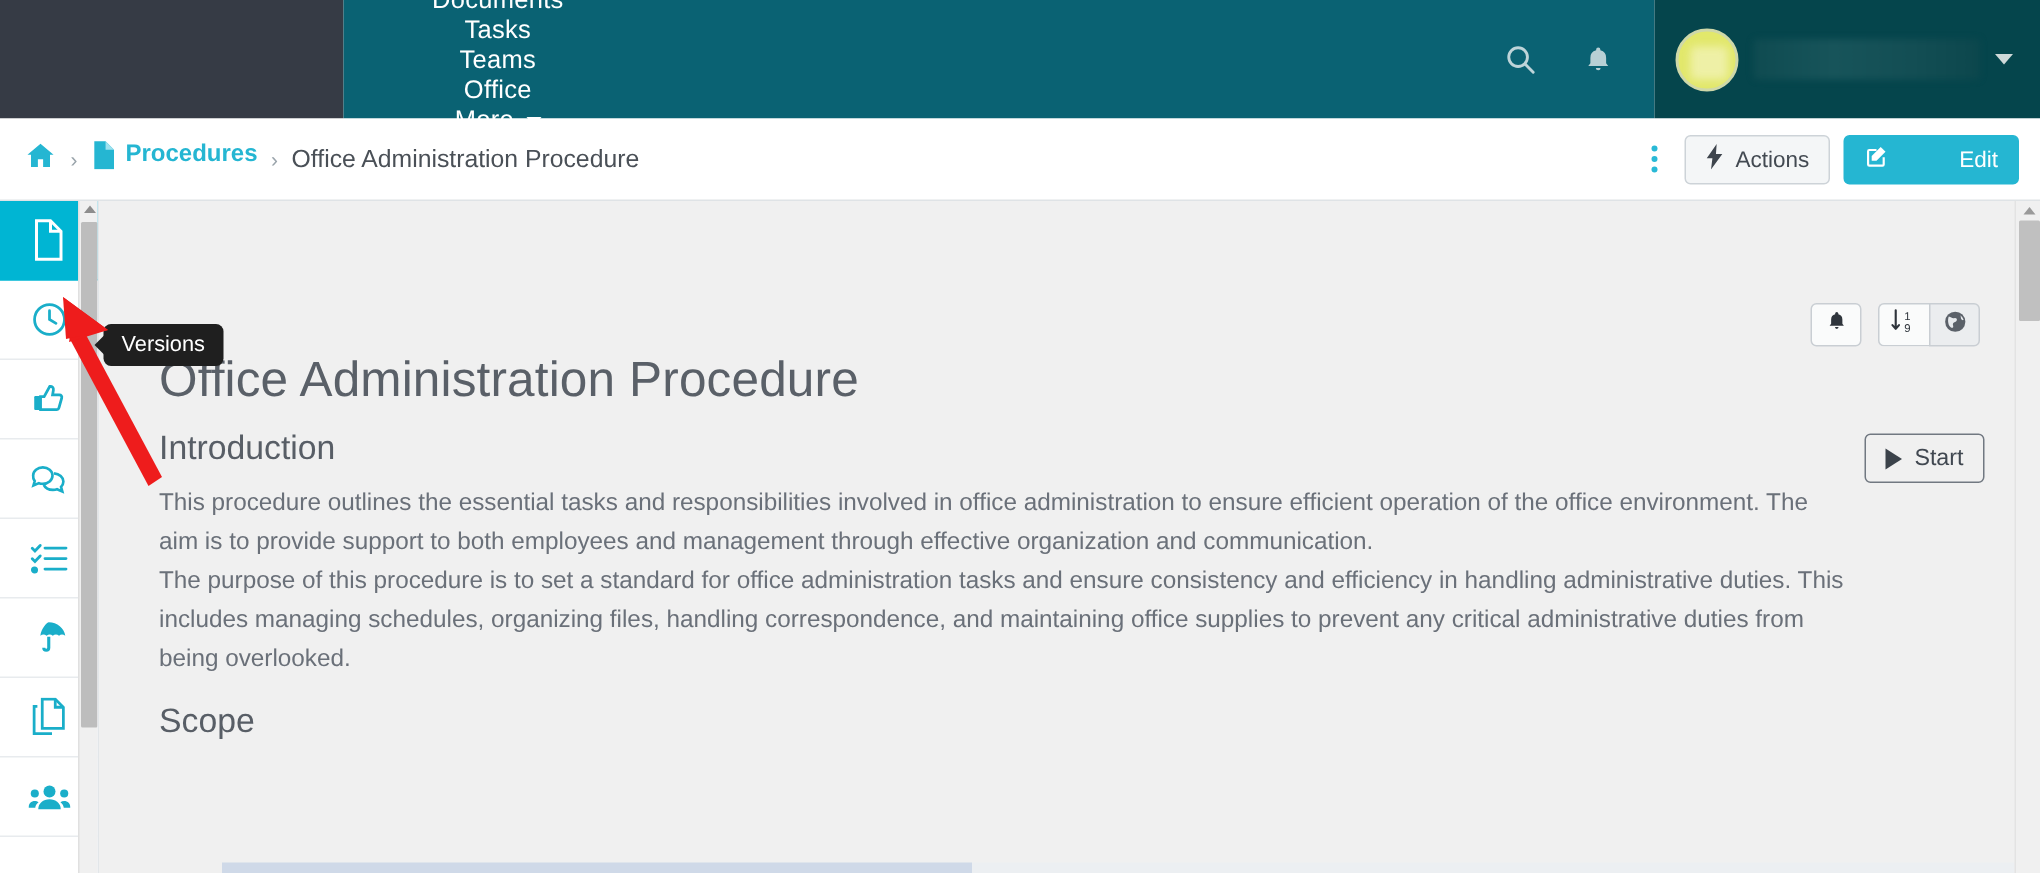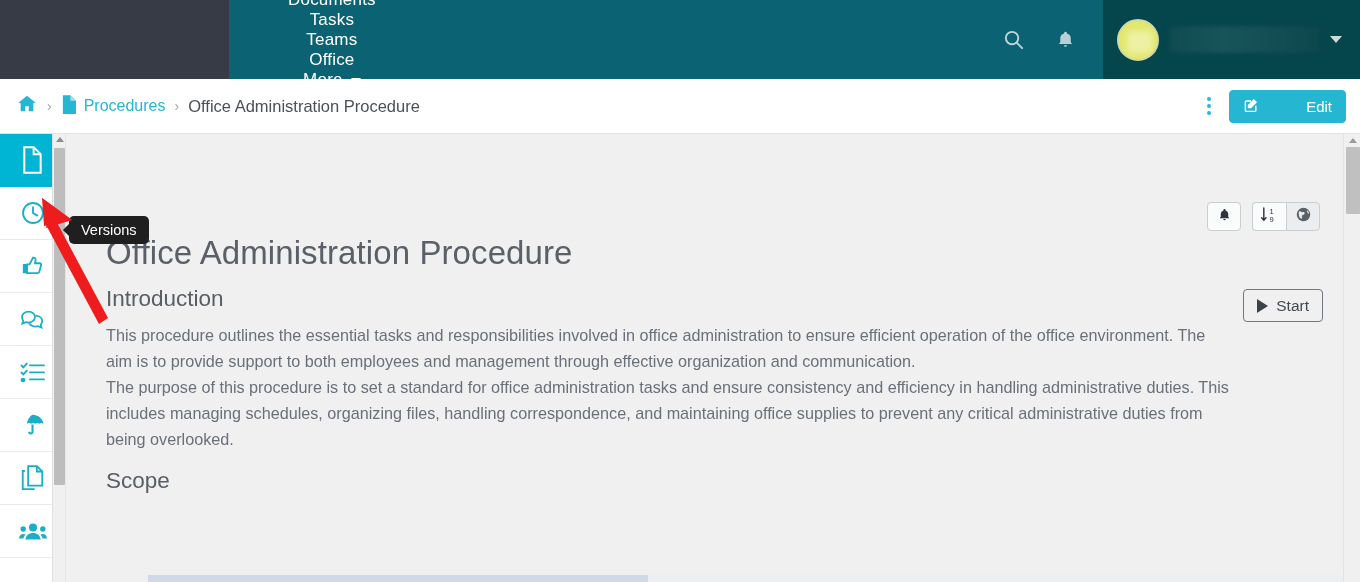--- a/index.html
+++ b/index.html
@@ -65,21 +65,21 @@
 
   
   .crumbbar {
     position: absolute; left: 0; top: 79px; width: 1360px; height: 55px;
     background: #ffffff; border-bottom: 1px solid #dfe3e6;
     display: flex; align-items: center; padding: 0 14px 0 16px;
   }
   .crumbs { display: flex; align-items: center; gap: 9px; }
   .crumb-link {
     color: #25b6d2; font-size: 16px; text-decoration: none; cursor: pointer;
-    display: flex; align-items: center; gap: 8px;
+    display: flex; gap: 8px; font-weight: bold;
   }
   .crumb-sep { color: #9aa4ab; font-size: 14px; }
   .crumb-current { color: #4a5057; font-size: 16.5px; }
   .crumb-actions { margin-left: auto; display: flex; align-items: center; gap: 9px; }
   .kebab {
     width: 22px; height: 30px; display: flex; flex-direction: column;
     align-items: center; justify-content: center; gap: 3px; cursor: pointer;
   }
   .kebab i { width: 4px; height: 4px; border-radius: 50%; background: #29b9d6; display: block; }
   .btn {
@@ -264,20 +264,28 @@
       <span class="crumb-sep">›</span>
       <span class="crumb-current">Office Administration Procedure</span>
     </div>
 
     <div class="crumb-actions">
       <div class="kebab">
           <i></i>
           <i></i>
           <i></i>
         </div>
+      <div class="btn">
+        <span>
+          <svg width="13" height="17" viewBox="0 0 12 18" fill="#3e454d">
+              <path d="M7 0 0 10h4l-1 8 8-11H6.5z"></path>
+            </svg>
+        </span>
+        <span>Actions</span>
+      </div>
       <div class="btn btn-edit">
         <span>
           <svg width="16" height="16" viewBox="0 0 20 20" fill="none" stroke="#ffffff" stroke-width="1.8">
             <path d="M16 11v6a1 1 0 0 1-1 1H4a1 1 0 0 1-1-1V6a1 1 0 0 1 1-1h6"></path>
             <path d="M13.5 2.5 17.5 6.5 10 14H6v-4z" fill="#ffffff" stroke="none"></path>
           </svg>
         </span>
         <span>Edit</span>
       </div>
     </div>

